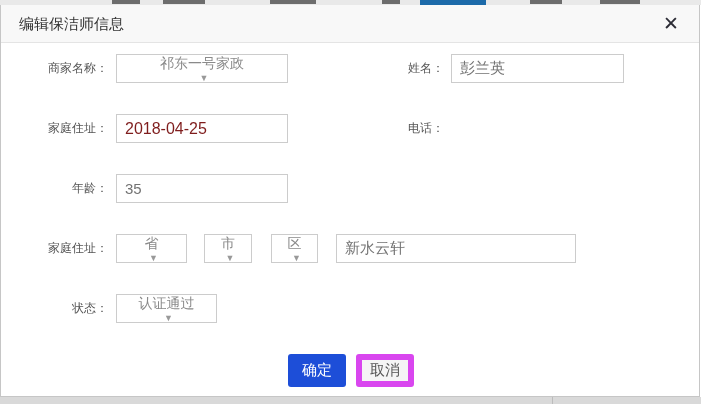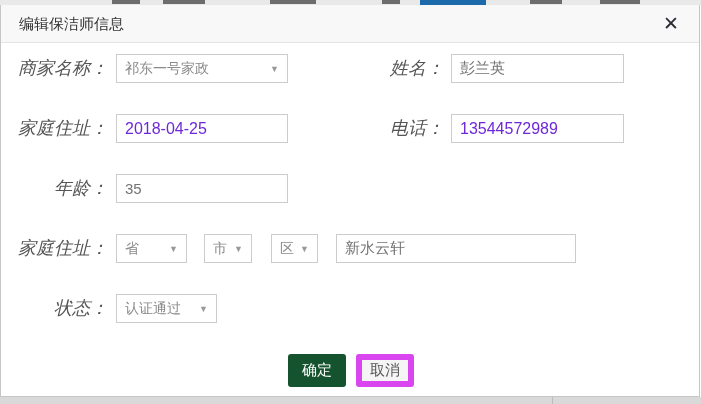--- a/index.html
+++ b/index.html
@@ -15,30 +15,30 @@
 
   
   .dialog { position:absolute; left:0; top:5px; width:700px; height:392px; background:#fff;
             border:1px solid #c6c6c6; border-top:none; }
   .dialog-header { position:relative; height:38px; background:#f8f8f8; border-bottom:1px solid #e4e4e4; }
   .dialog-title { display:inline-block; line-height:38px; padding-left:18px; font-size:15px; color:#333; }
   .dialog-close { position:absolute; right:20px; top:7px; font-size:19px; color:#2c2c35; cursor:pointer; line-height:24px; }
 
   .dialog-body { position:relative; height:353px; }
 
-  .lbl { position:absolute; height:28px; line-height:28px; font-size:18px; color:#555; text-align:right; white-space:nowrap;font-style:italic; }
-  .box { position:absolute; height:29px; border:1px solid #ccc; background:#fff; }
+  .lbl { position:absolute; height:28px; line-height:28px; font-size:12px; color:#555; text-align:right; white-space:nowrap; }
+  .box { position:absolute; height:29px; border:1px solid #ccc; background:#fff;flex-direction:column; }
   input.box { padding:0 8px; color:#737373; font-size:15px; font-family:"Liberation Sans","DejaVu Sans",sans-serif; outline:none; }
-  input.box.big { font-size:16px; color:#6d28d9; }
+  input.box.big { font-size:16px; color:#7f1d1d; }
   .select { display:flex; align-items:center; justify-content:space-between; padding:0 8px; color:#8a8a8a; font-size:14px; cursor:pointer; }
   .select .arrow { font-size:9px; color:#999; flex:0 0 auto; margin-left:4px; }
 
   .btn { position:absolute; width:58px; height:33px; border:none; border-radius:3px; font-size:15px; cursor:pointer;
          font-family:"Liberation Sans","DejaVu Sans",sans-serif; }
-  .btn.primary { background:#14532d; color:#fff; }
+  .btn.primary { background:#1d4ed8; color:#fff; }
   .btn.plain { background:#f5f5f5; border:6px solid #d946ef; color:#555; }
 
   
   .bg-bottom { position:absolute; left:0; top:397px; width:701px; height:7px; background:#d9d9d9; }
   .bg-bottom .vline { position:absolute; left:552px; top:0; width:1px; height:7px; background:#bcbcbc; }
 </style>
 </head>
 <body>
 
 <div class="page">
@@ -66,21 +66,20 @@
       <div class="box select" style="left:115px;top:11px;width:172px">
         <span>祁东一号家政</span>
         <span class="arrow">▼</span>
       </div>
       <span class="lbl" style="left:340px;top:11px;width:103px">姓名：</span>
       <input class="box" style="left: 450px; top: 11px; width: 173px;" value="彭兰英">
 
       <span class="lbl" style="left:0;top:71px;width:107px">家庭住址：</span>
       <input class="box big" style="left: 115px; top: 71px; width: 172px;" value="2018-04-25">
       <span class="lbl" style="left:340px;top:71px;width:103px">电话：</span>
-      <input class="box big" style="left: 450px; top: 71px; width: 173px;" value="13544572989">
 
       <span class="lbl" style="left:0;top:131px;width:107px">年龄：</span>
       <input class="box" style="left: 115px; top: 131px; width: 172px;" value="35">
 
       <span class="lbl" style="left:0;top:191px;width:107px">家庭住址：</span>
       <div class="box select" style="left:115px;top:191px;width:71px">
         <span>省</span>
         <span class="arrow">▼</span>
       </div>
       <div class="box select" style="left:203px;top:191px;width:48px">

